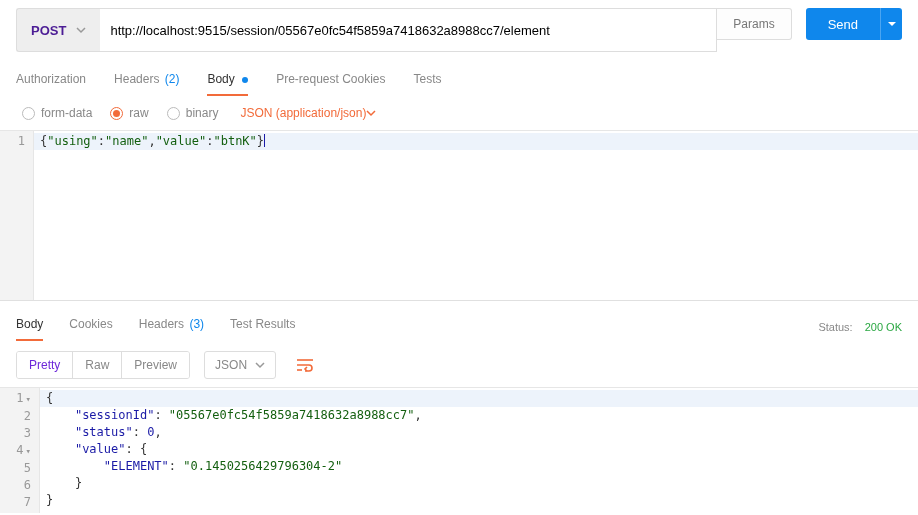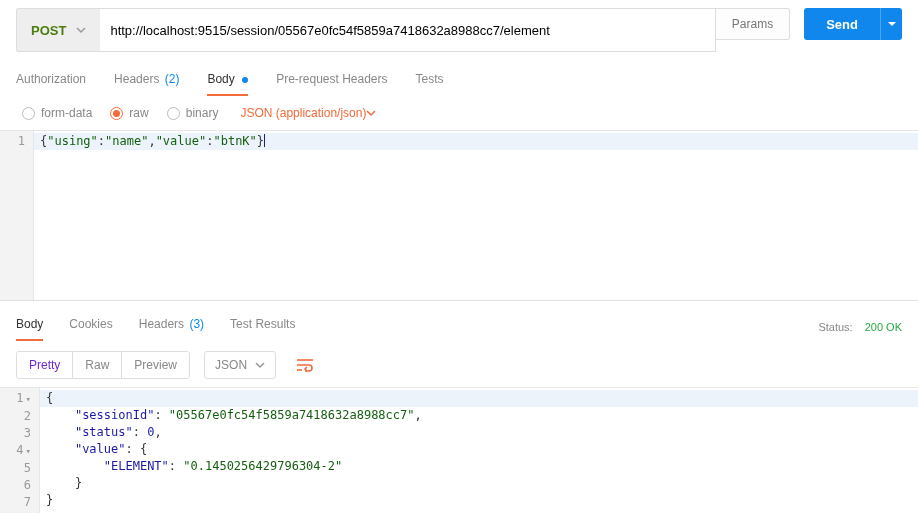--- a/index.html
+++ b/index.html
@@ -20,21 +20,21 @@
 }
 .method-select {
   display: flex;
   align-items: center;
   background: #eeeeee;
   border: 1px solid #ddd;
   border-right: none;
   border-radius: 3px 0 0 3px;
   padding: 12px 14px;
   height: 44px;
-  color: #4d7c0f;
+  color: #4c1d95;
   font-size: 13px;
   font-weight: 600;
   cursor: pointer;
 }
 .method-select .chev { margin-left: 10px; color: #999; }
 .url-input {
   flex: 1;
   height: 44px;
   border: 1px solid #ddd;
   border-left: none;
@@ -58,21 +58,21 @@
   display: flex;
   margin-left: 14px;
 }
 .send-btn {
   height: 32px;
   background: #0f87ec;
   color: #fff;
   border: none;
   padding: 0 22px;
   font-size: 13px;
-  font-weight: 700;
+  font-weight: 400;
   border-radius: 3px 0 0 3px;
   cursor: pointer;
 }
 .send-drop {
   height: 32px;
   width: 22px;
   background: #0f87ec;
   border: none;
   border-left: 1px solid rgba(255,255,255,0.25);
   border-radius: 0 3px 3px 0;
@@ -298,21 +298,21 @@
 <div class="req-tabs">
   <div class="req-tab"><span>Authorization</span></div>
   <div class="req-tab">
     <span>Headers</span>
     <span class="count-badge">(2)</span>
   </div>
   <div class="req-tab active">
     <span>Body</span>
     <span class="dot"></span>
   </div>
-  <div class="req-tab"><span>Pre-request Headers</span></div>
+  <div class="req-tab"><span>Pre-request Cookies</span></div>
   <div class="req-tab"><span>Tests</span></div>
 </div>
 
 <div class="body-options">
   <div class="radio-item">
     <span class="radio-outer">
         <span class="radio-inner"></span>
       </span>
     <span>form-data</span>
   </div>

